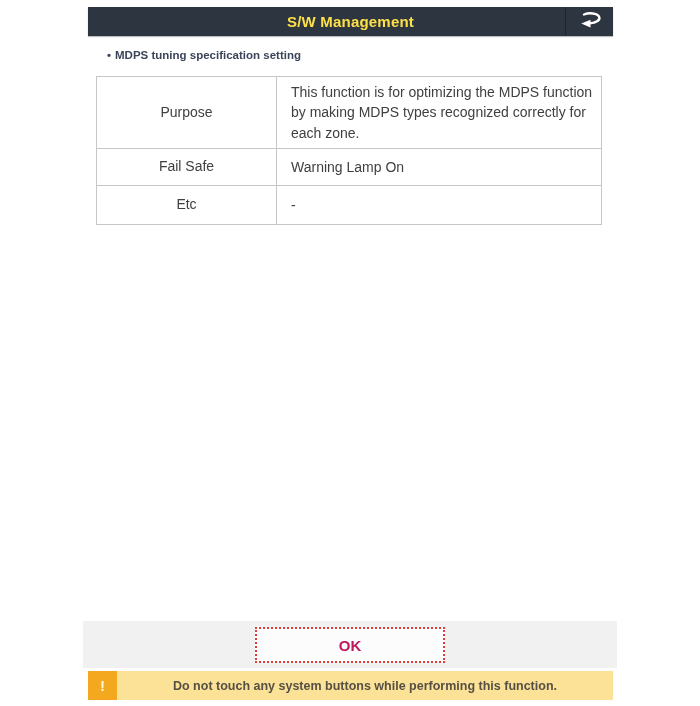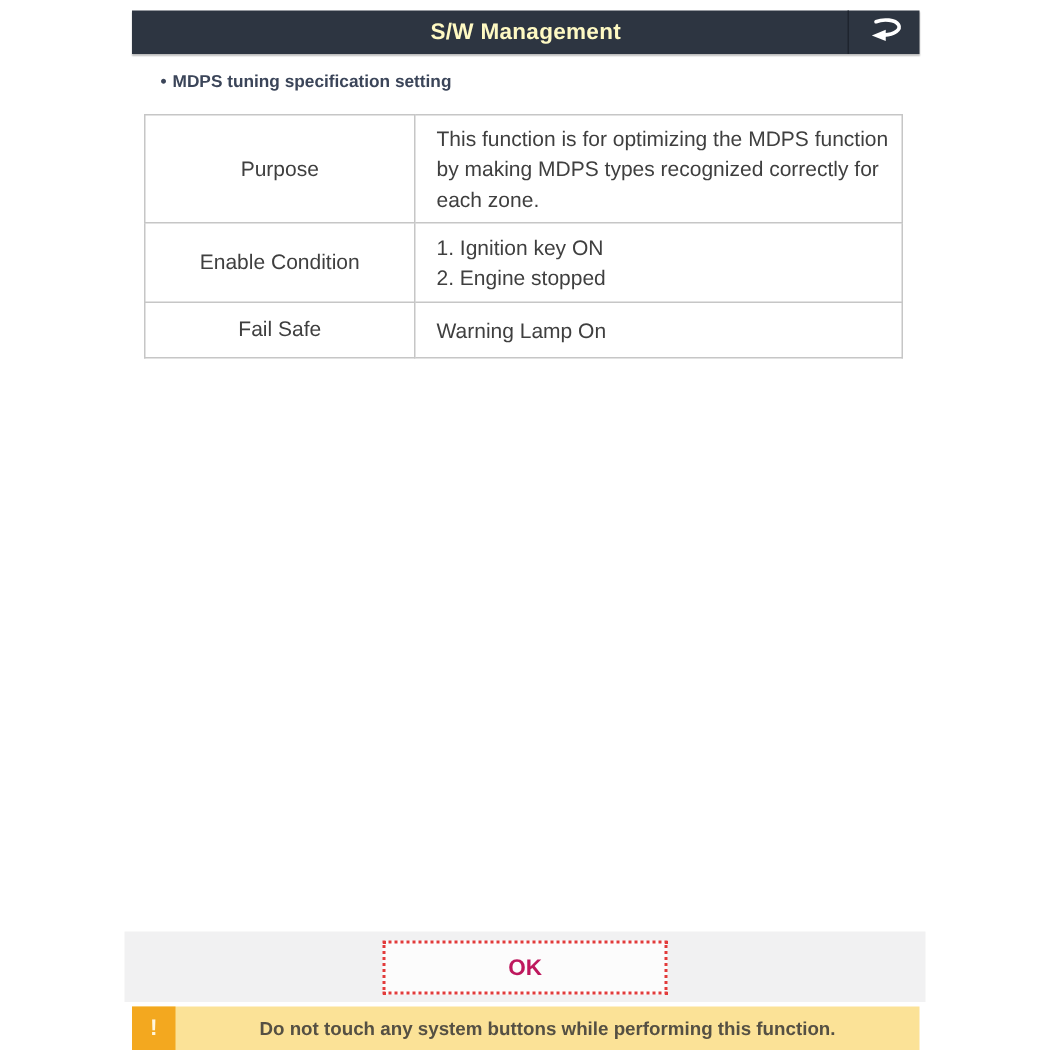--- a/index.html
+++ b/index.html
@@ -8,21 +8,21 @@
     font-family:"Liberation Sans", sans-serif;overflow:hidden;
   }
   
   .titlebar{
     position:absolute;left:88px;top:7px;width:525px;height:29px;
     background:#2d3541;box-shadow:0 1px 1px rgba(0,0,0,.25);
   }
   .titlebar .title{
     position:absolute;left:0;top:0;width:100%;height:100%;
     display:flex;align-items:center;justify-content:center;
-    color:#fef9c3;font-size:15px;font-weight:bold;letter-spacing:.2px;
+    color:#fde047;font-size:15px;font-weight:bold;letter-spacing:.2px;
   }
   .titlebar .icon-box{
     position:absolute;right:0;top:0;width:47px;height:29px;
     border-left:1px solid #1e242e;
     display:flex;align-items:center;justify-content:center;cursor:pointer;
   }
   
   .section-heading{
     position:absolute;left:107px;top:49px;
     font-size:11.5px;font-weight:bold;color:#3b4559;
@@ -92,30 +92,27 @@
   <span>•</span>
   <span>MDPS tuning specification setting</span>
 </div>
 
 <table class="spec">
   <tbody>
     <tr class="r-purpose">
       <td class="lbl">Purpose</td>
       <td class="val">This function is for optimizing the MDPS function by making MDPS types recognized correctly for each zone.</td>
     </tr>
-    <tr class="r-enable">
-      <td class="lbl orange">Enable Condition</td>
-      <td class="val orange">
-        <div>1. Ignition key ON</div>
-        <div>2. Engine stopped</div>
-      </td>
-    </tr>
     <tr class="r-failsafe">
       <td class="lbl">Fail Safe</td>
       <td class="val">Warning Lamp On</td>
+    </tr>
+    <tr class="r-etc">
+      <td class="lbl">Etc</td>
+      <td class="val">-</td>
     </tr>
   </tbody>
 </table>
 
 <div class="ok-bar"></div>
 <div class="ok-btn">OK</div>
 
 <div class="warn-bar">
   <div class="warn-icon">!</div>
   <div class="warn-text">Do not touch any system buttons while performing this function.</div>

